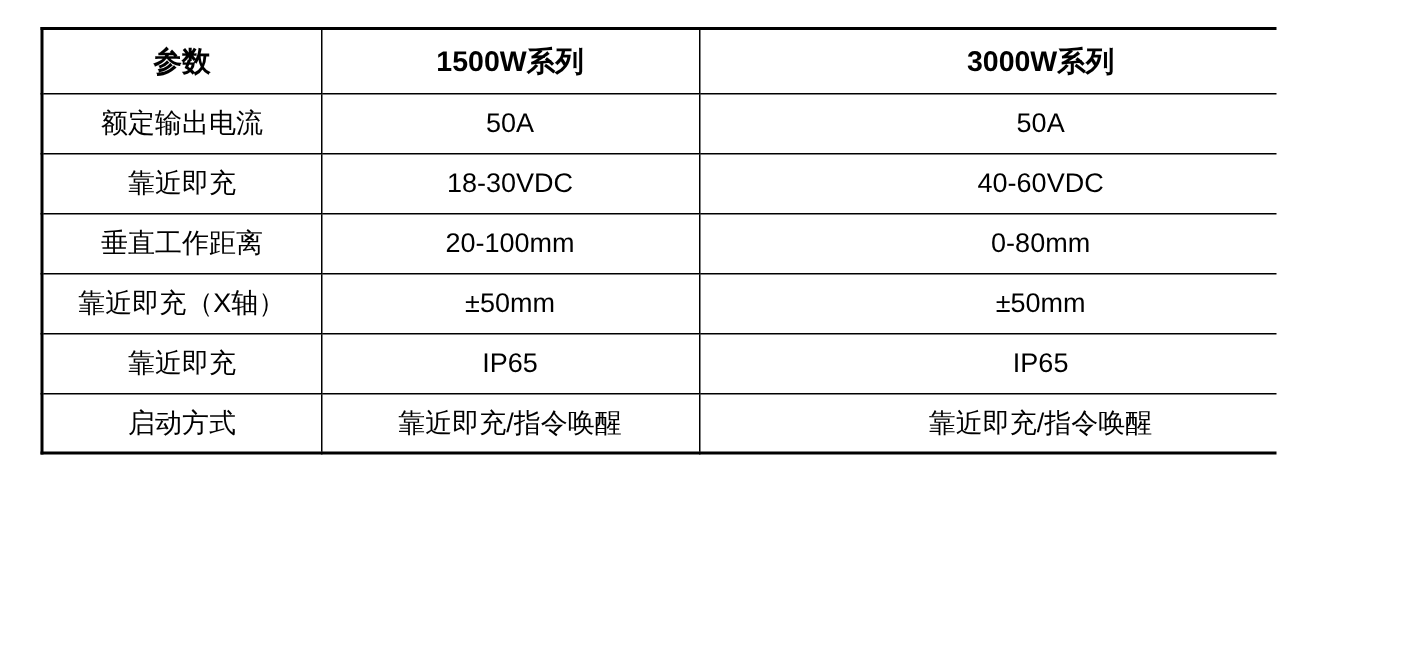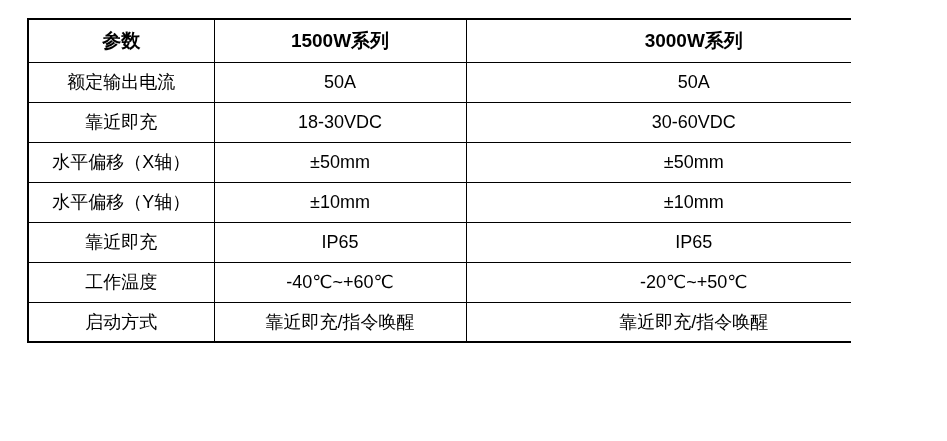--- a/index.html
+++ b/index.html
@@ -77,41 +77,36 @@
     </thead>
     <tbody>
       <tr class="data-row">
         <td>额定输出电流</td>
         <td>50A</td>
         <td>50A</td>
       </tr>
       <tr class="data-row">
         <td>靠近即充</td>
         <td>18-30VDC</td>
-        <td>30-60VDC</td>
+        <td>40-60VDC</td>
       </tr>
       <tr class="data-row">
-        <td>水平偏移（X轴）</td>
+        <td>垂直工作距离</td>
+        <td>20-100mm</td>
+        <td>0-80mm</td>
+      </tr>
+      <tr class="data-row">
+        <td>靠近即充（X轴）</td>
         <td>±50mm</td>
         <td>±50mm</td>
-      </tr>
-      <tr class="data-row">
-        <td>水平偏移（Y轴）</td>
-        <td>±10mm</td>
-        <td>±10mm</td>
       </tr>
       <tr class="data-row">
         <td>靠近即充</td>
         <td>IP65</td>
         <td>IP65</td>
-      </tr>
-      <tr class="data-row">
-        <td>工作温度</td>
-        <td>-40℃~+60℃</td>
-        <td>-20℃~+50℃</td>
       </tr>
       <tr class="data-row">
         <td>启动方式</td>
         <td>靠近即充/指令唤醒</td>
         <td>靠近即充/指令唤醒</td>
       </tr>
     </tbody>
   </table>
 </div>
 

